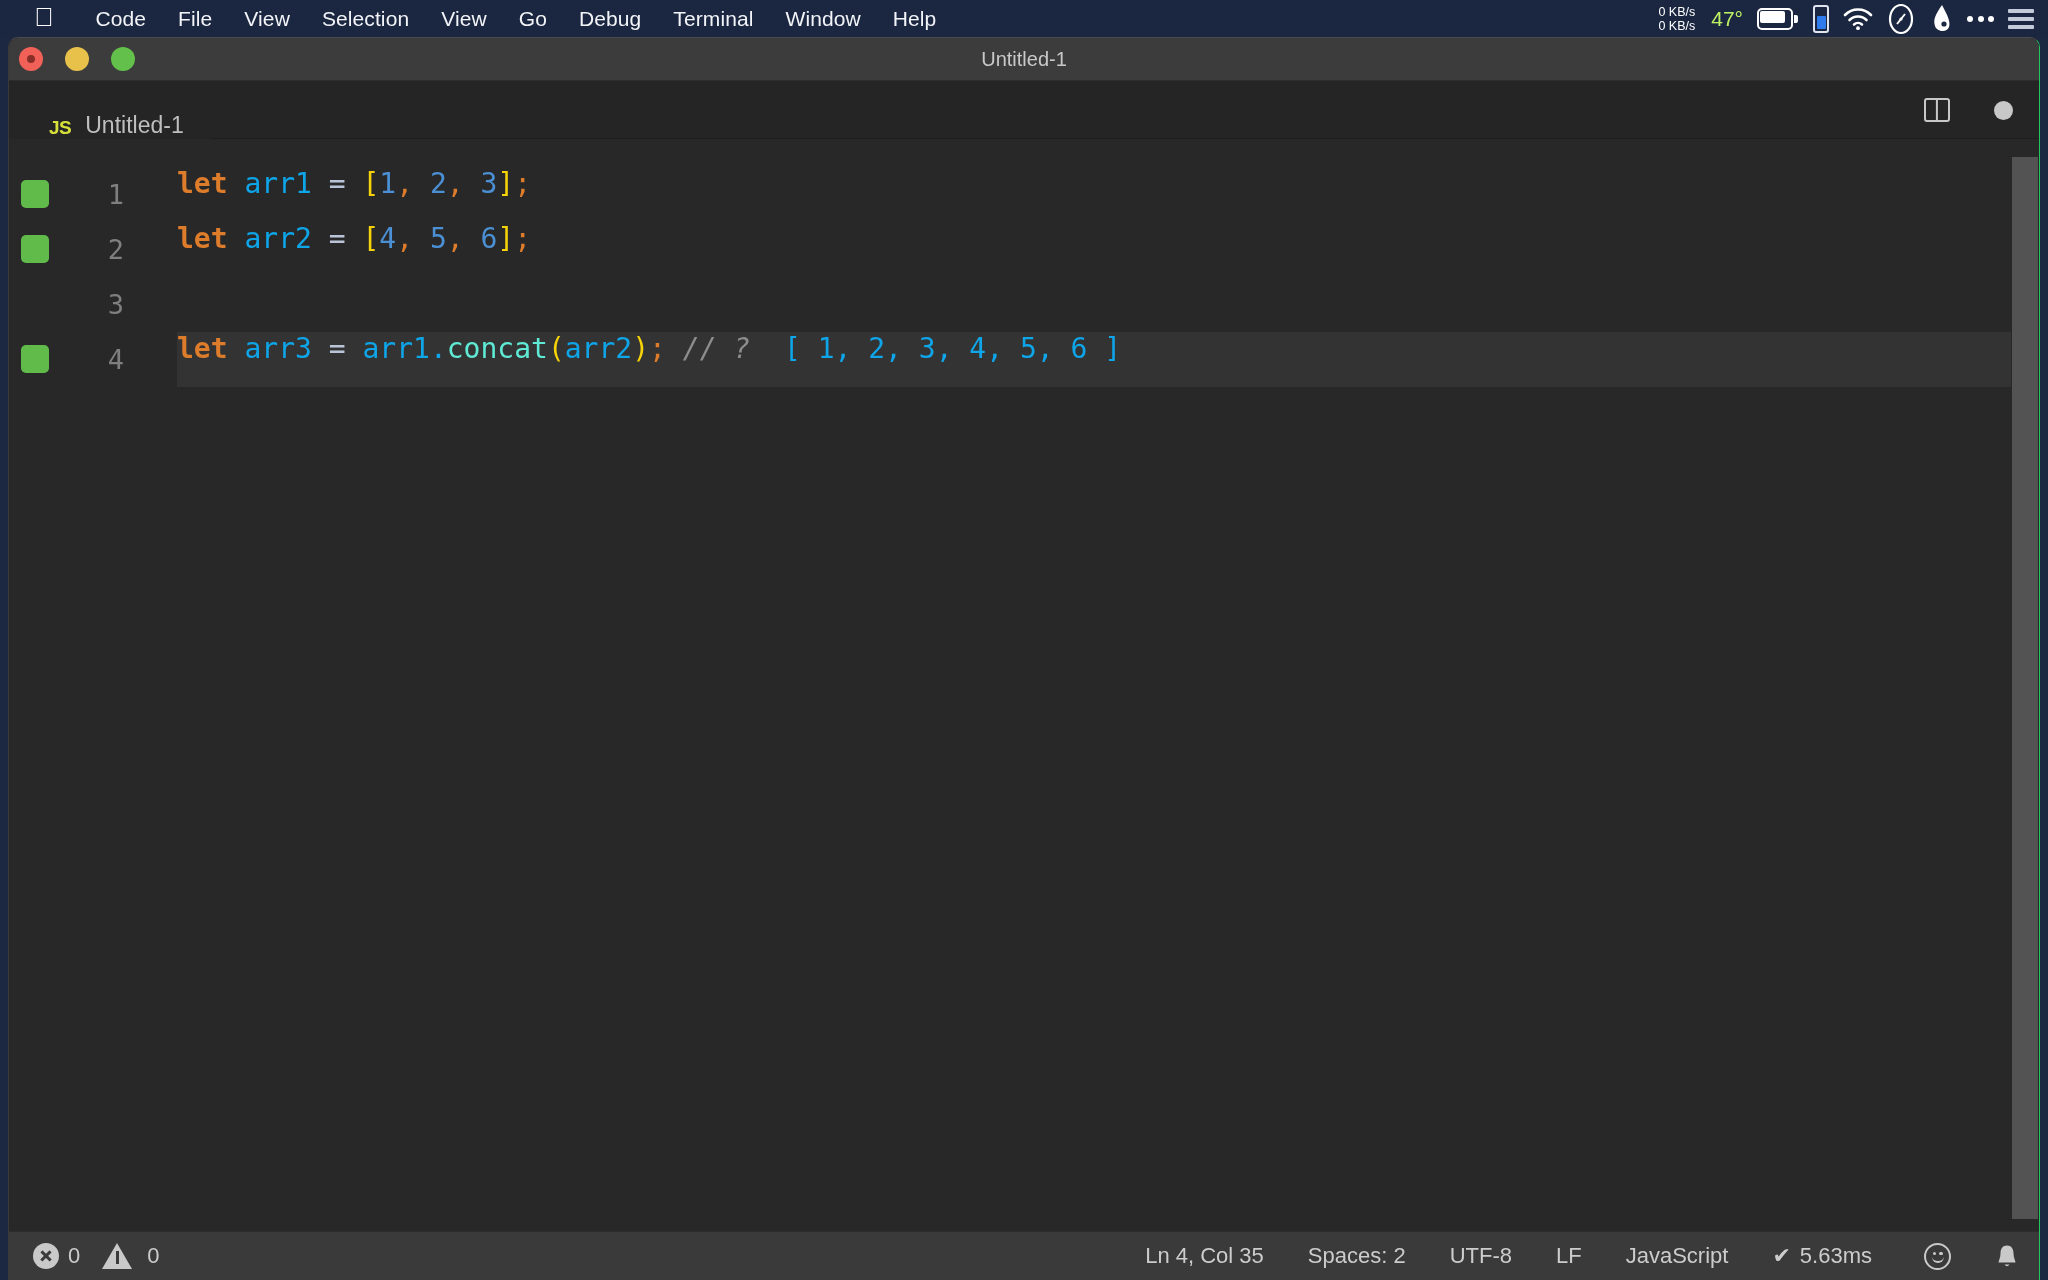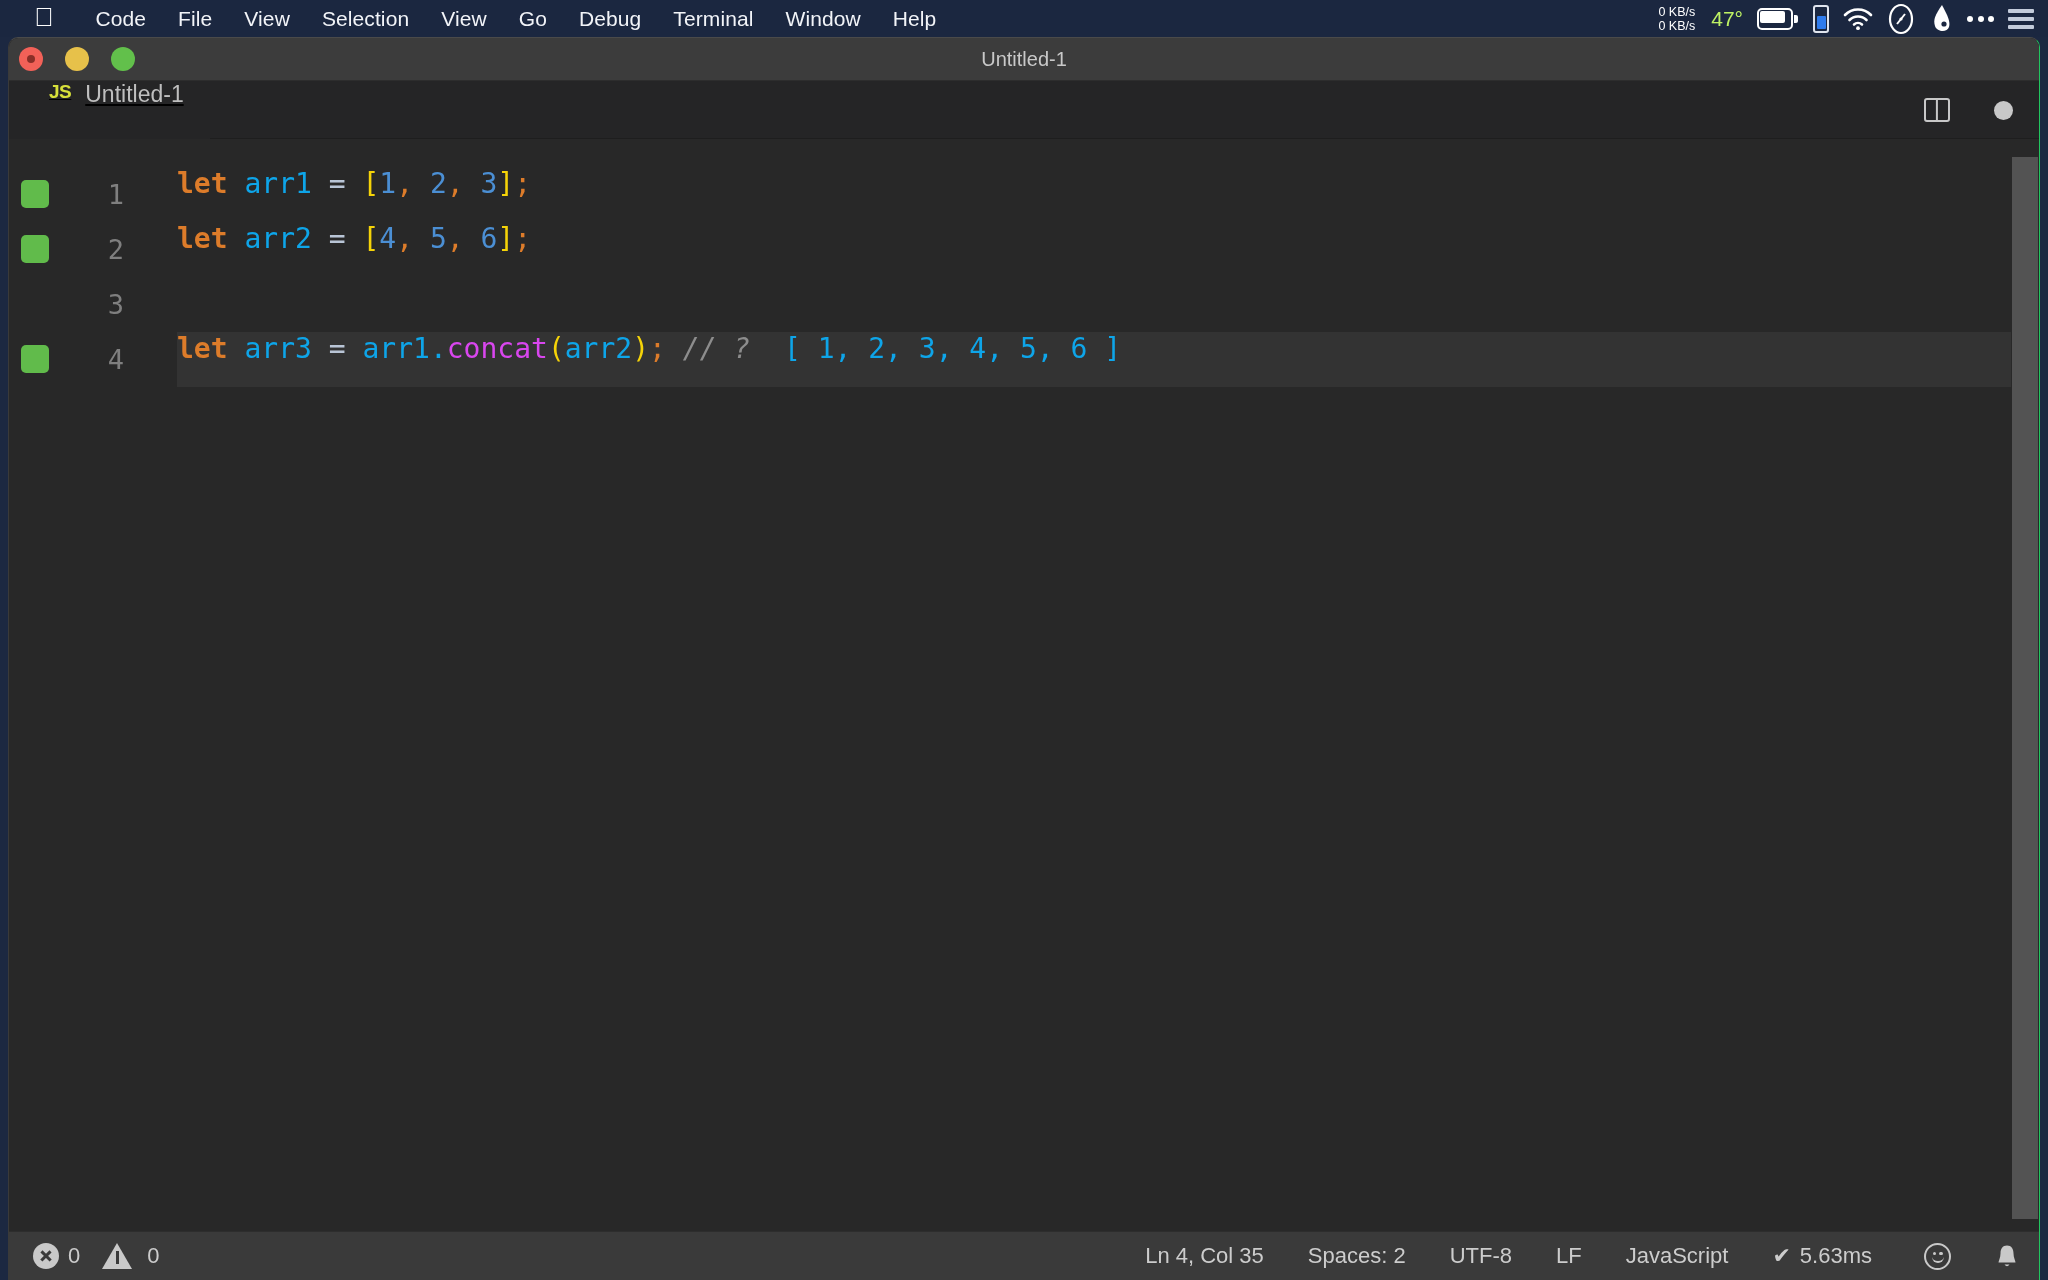--- a/index.html
+++ b/index.html
@@ -102,25 +102,24 @@
 
   
   #tabbar {
     height:58px; width:100%;
     background:#252526;
     display:flex; align-items:center;
     position:relative;
     border-bottom:1px solid #1e1e1e;
   }
   #tab-active {
-    height:58px; display:flex; align-items:flex-start;
+    height:58px; display:flex; align-items:flex-end;
     padding:0 26px 0 40px;
     background:#252526;
     gap:14px;
-    text-decoration:underline;
   }
   .js-badge {
     font-size:19px; font-weight:bold; color:#d7e03a;
     font-family:"Liberation Sans", sans-serif;
     letter-spacing:-0.5px;
   }
   .tab-label { font-size:23px; color:#bfbfbf; }
 
   #tabbar-actions {
     position:absolute; right:26px; top:0; height:58px;
@@ -165,21 +164,21 @@
   }
   .line-code.active { background:#333333; }
 
   
   .t-kw   { color:#dd7c2a; font-weight:bold; }
   .t-var  { color:#0ea5e9; }
   .t-op   { color:#b9c5d6; }
   .t-br   { color:#f5d308; }
   .t-num  { color:#4b8fd4; }
   .t-punc { color:#dd7c2a; }
-  .t-fn   { color:#d946ef; }
+  .t-fn   { color:#5eead4; }
   .t-cmt  { color:#8d8d8d; font-style:italic; }
   .t-hint { color:#0ea5e9; }
 
   
   #scrollbar-track {
     position:absolute; right:0; top:0; width:28px; bottom:0;
     background:transparent;
   }
   #scrollbar-thumb {
     position:absolute; right:1px; top:18px; width:26px; height:1062px;

